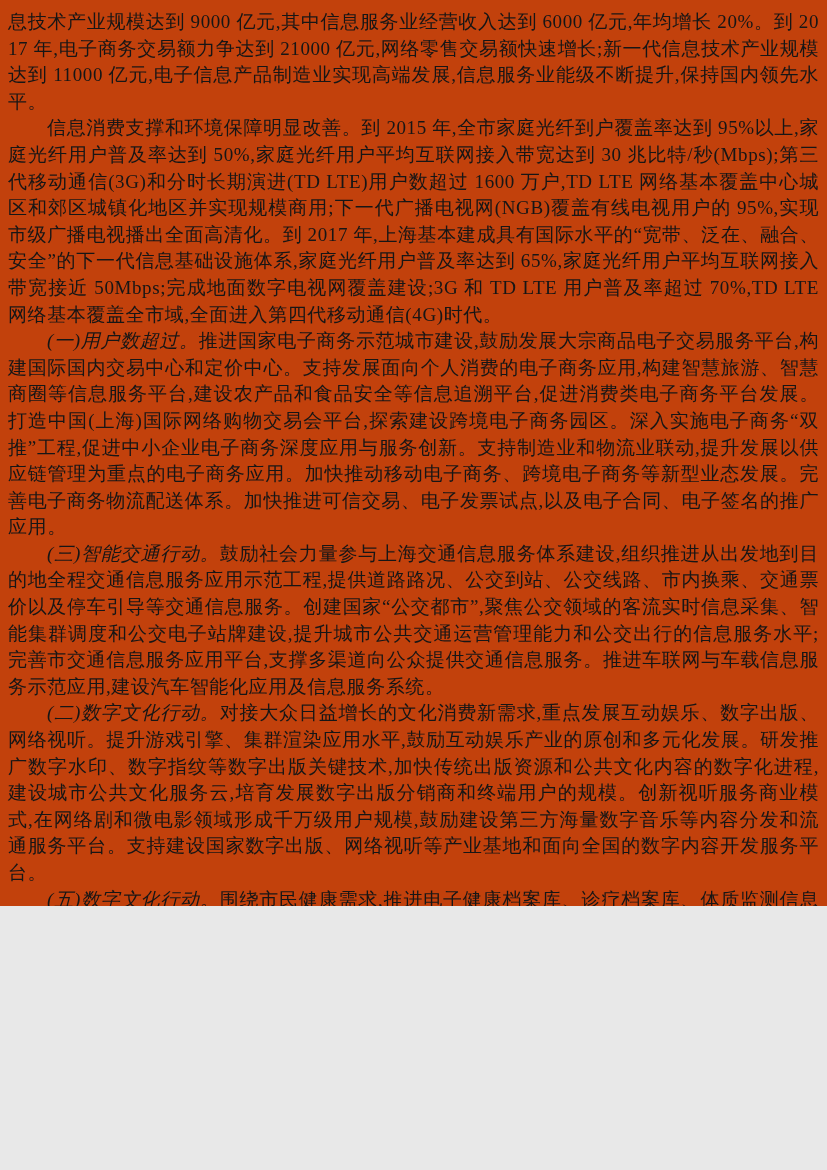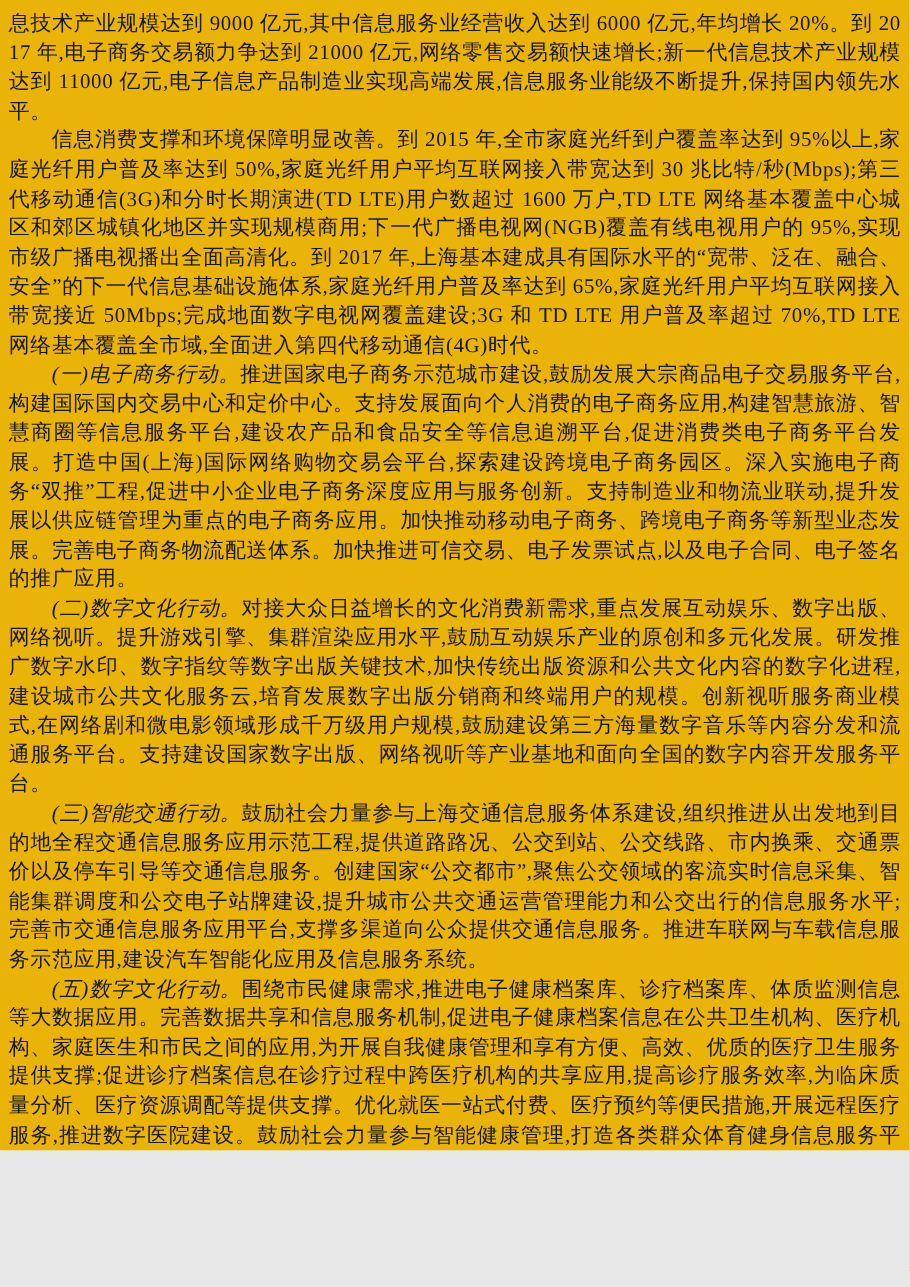--- a/index.html
+++ b/index.html
@@ -3,23 +3,23 @@
 <meta charset="utf-8">
 <style>
   html, body {
     margin: 0;
     padding: 0;
     background: #e8e8e8;
   }
   .scan-page {
     position: relative;
     width: 827px;
-    height: 1046px;
+    height: 906px;
     margin: 0 auto;
-    background: #eab308;
+    background: #c2410c;
     color: #161616;
     font-family: "Liberation Serif", "DejaVu Serif", serif;
     overflow: hidden;
   }
   .text-block {
     position: absolute;
     top: 9px;
     left: 8px;
     width: 811px;
   }
@@ -62,22 +62,22 @@
   }
 </style>
 </head>
 <body>
 
 <div class="scan-page">
   <div class="text-block">
 
   <p class="para body">息技术产业规模达到 9000 亿元,其中信息服务业经营收入达到 6000 亿元,年均增长 20%。到 2017 年,电子商务交易额力争达到 21000 亿元,网络零售交易额快速增长;新一代信息技术产业规模达到 11000 亿元,电子信息产品制造业实现高端发展,信息服务业能级不断提升,保持国内领先水平。</p>
       <p class="para body indent">信息消费支撑和环境保障明显改善。到 2015 年,全市家庭光纤到户覆盖率达到 95%以上,家庭光纤用户普及率达到 50%,家庭光纤用户平均互联网接入带宽达到 30 兆比特/秒(Mbps);第三代移动通信(3G)和分时长期演进(TD LTE)用户数超过 1600 万户,TD LTE 网络基本覆盖中心城区和郊区城镇化地区并实现规模商用;下一代广播电视网(NGB)覆盖有线电视用户的 95%,实现市级广播电视播出全面高清化。到 2017 年,上海基本建成具有国际水平的“宽带、泛在、融合、安全”的下一代信息基础设施体系,家庭光纤用户普及率达到 65%,家庭光纤用户平均互联网接入带宽接近 50Mbps;完成地面数字电视网覆盖建设;3G 和 TD LTE 用户普及率超过 70%,TD LTE 网络基本覆盖全市域,全面进入第四代移动通信(4G)时代。</p>
-      <p class="para subsection indent"><span class="lead">(一)电子商务行动。</span>推进国家电子商务示范城市建设,鼓励发展大宗商品电子交易服务平台,构建国际国内交易中心和定价中心。支持发展面向个人消费的电子商务应用,构建智慧旅游、智慧商圈等信息服务平台,建设农产品和食品安全等信息追溯平台,促进消费类电子商务平台发展。打造中国(上海)国际网络购物交易会平台,探索建设跨境电子商务园区。深入实施电子商务“双推”工程,促进中小企业电子商务深度应用与服务创新。支持制造业和物流业联动,提升发展以供应链管理为重点的电子商务应用。加快推动移动电子商务、跨境电子商务等新型业态发展。完善电子商务物流配送体系。加快推进可信交易、电子发票试点,以及电子合同、电子签名的推广应用。</p>
+      <p class="para subsection indent"><span class="lead">(一)用户数超过。</span>推进国家电子商务示范城市建设,鼓励发展大宗商品电子交易服务平台,构建国际国内交易中心和定价中心。支持发展面向个人消费的电子商务应用,构建智慧旅游、智慧商圈等信息服务平台,建设农产品和食品安全等信息追溯平台,促进消费类电子商务平台发展。打造中国(上海)国际网络购物交易会平台,探索建设跨境电子商务园区。深入实施电子商务“双推”工程,促进中小企业电子商务深度应用与服务创新。支持制造业和物流业联动,提升发展以供应链管理为重点的电子商务应用。加快推动移动电子商务、跨境电子商务等新型业态发展。完善电子商务物流配送体系。加快推进可信交易、电子发票试点,以及电子合同、电子签名的推广应用。</p>
+      <p class="para subsection indent"><span class="lead">(三)智能交通行动。</span>鼓励社会力量参与上海交通信息服务体系建设,组织推进从出发地到目的地全程交通信息服务应用示范工程,提供道路路况、公交到站、公交线路、市内换乘、交通票价以及停车引导等交通信息服务。创建国家“公交都市”,聚焦公交领域的客流实时信息采集、智能集群调度和公交电子站牌建设,提升城市公共交通运营管理能力和公交出行的信息服务水平;完善市交通信息服务应用平台,支撑多渠道向公众提供交通信息服务。推进车联网与车载信息服务示范应用,建设汽车智能化应用及信息服务系统。</p>
       <p class="para subsection indent"><span class="lead">(二)数字文化行动。</span>对接大众日益增长的文化消费新需求,重点发展互动娱乐、数字出版、网络视听。提升游戏引擎、集群渲染应用水平,鼓励互动娱乐产业的原创和多元化发展。研发推广数字水印、数字指纹等数字出版关键技术,加快传统出版资源和公共文化内容的数字化进程,建设城市公共文化服务云,培育发展数字出版分销商和终端用户的规模。创新视听服务商业模式,在网络剧和微电影领域形成千万级用户规模,鼓励建设第三方海量数字音乐等内容分发和流通服务平台。支持建设国家数字出版、网络视听等产业基地和面向全国的数字内容开发服务平台。</p>
-      <p class="para subsection indent"><span class="lead">(三)智能交通行动。</span>鼓励社会力量参与上海交通信息服务体系建设,组织推进从出发地到目的地全程交通信息服务应用示范工程,提供道路路况、公交到站、公交线路、市内换乘、交通票价以及停车引导等交通信息服务。创建国家“公交都市”,聚焦公交领域的客流实时信息采集、智能集群调度和公交电子站牌建设,提升城市公共交通运营管理能力和公交出行的信息服务水平;完善市交通信息服务应用平台,支撑多渠道向公众提供交通信息服务。推进车联网与车载信息服务示范应用,建设汽车智能化应用及信息服务系统。</p>
       <p class="para subsection indent"><span class="lead">(五)数字文化行动。</span>围绕市民健康需求,推进电子健康档案库、诊疗档案库、体质监测信息等大数据应用。完善数据共享和信息服务机制,促进电子健康档案信息在公共卫生机构、医疗机构、家庭医生和市民之间的应用,为开展自我健康管理和享有方便、高效、优质的医疗卫生服务提供支撑;促进诊疗档案信息在诊疗过程中跨医疗机构的共享应用,提高诊疗服务效率,为临床质量分析、医疗资源调配等提供支撑。优化就医一站式付费、医疗预约等便民措施,开展远程医疗服务,推进数字医院建设。鼓励社会力量参与智能健康管理,打造各类群众体育健身信息服务平台,提供体育健身场馆查询、预订及网络</p>
     </div>
   <div class="page-footer">
     <span class="page-num">10</span>
     <div class="issue">(2014 年第 4 期)</div>
   </div>
 </div>
 
 </body></html>

